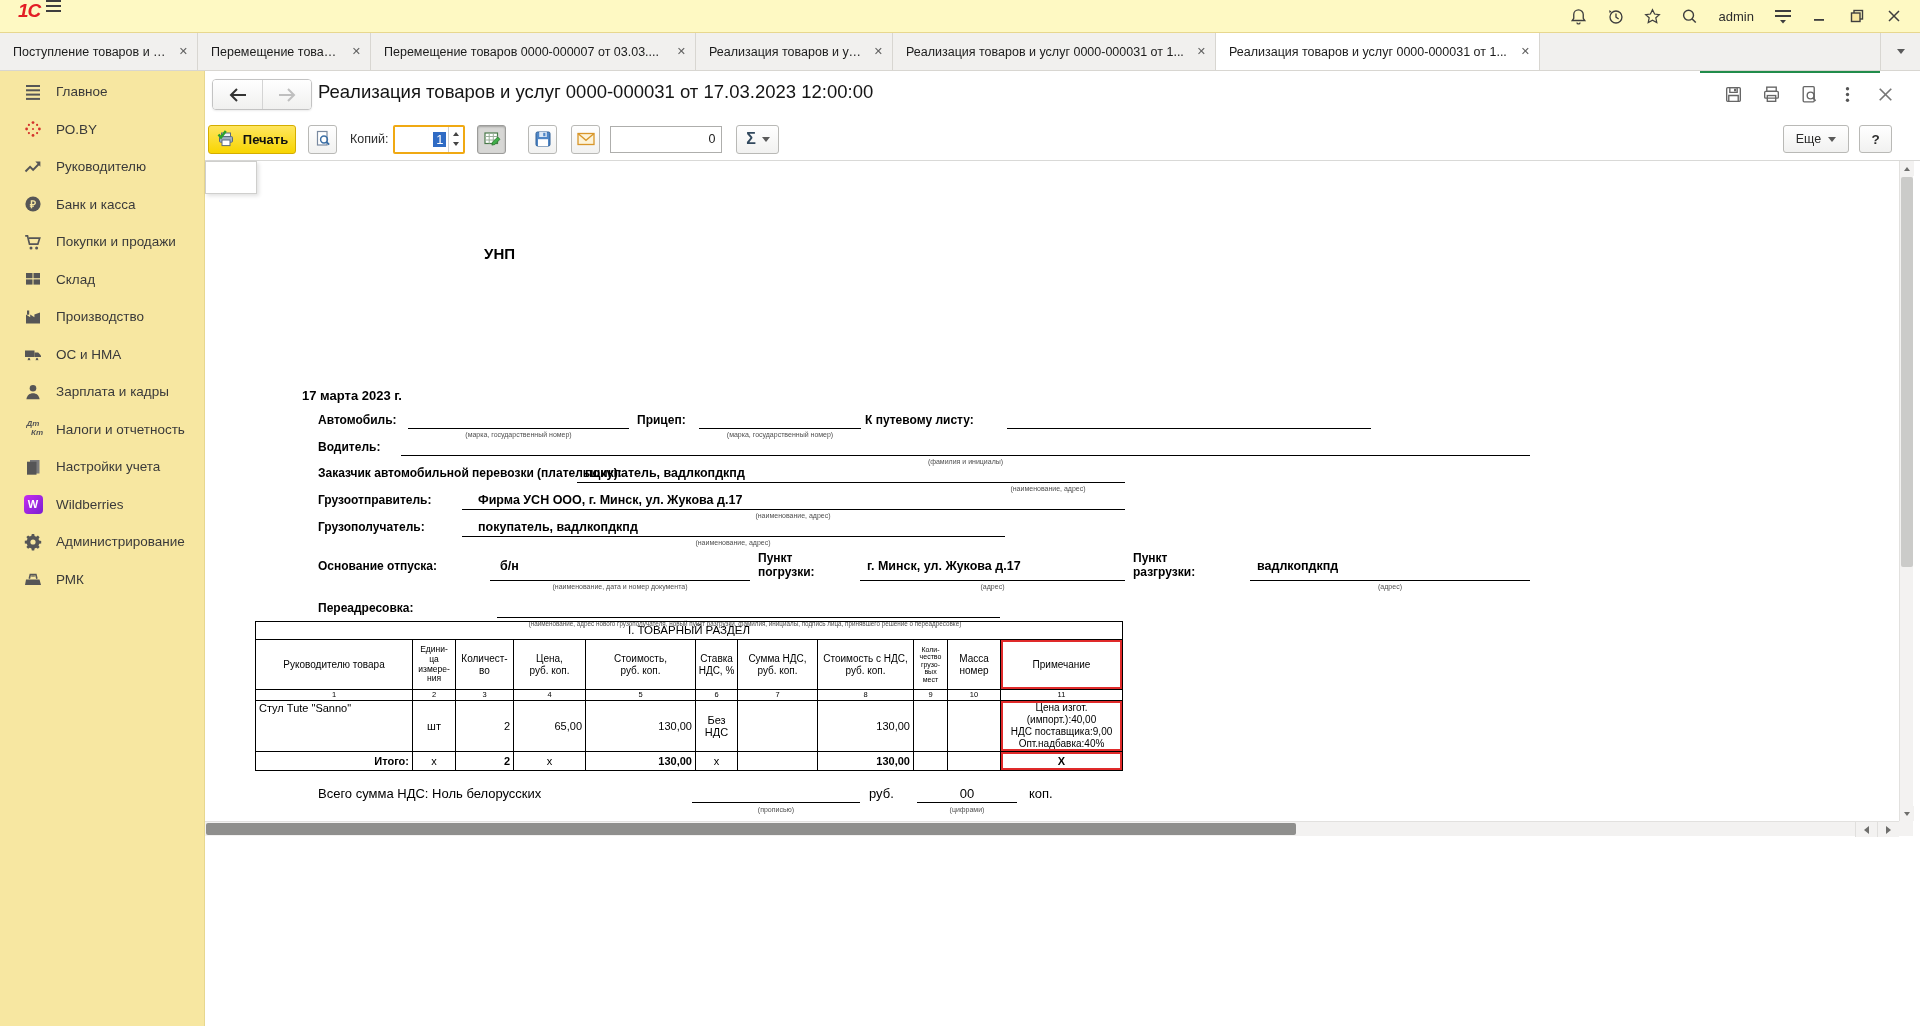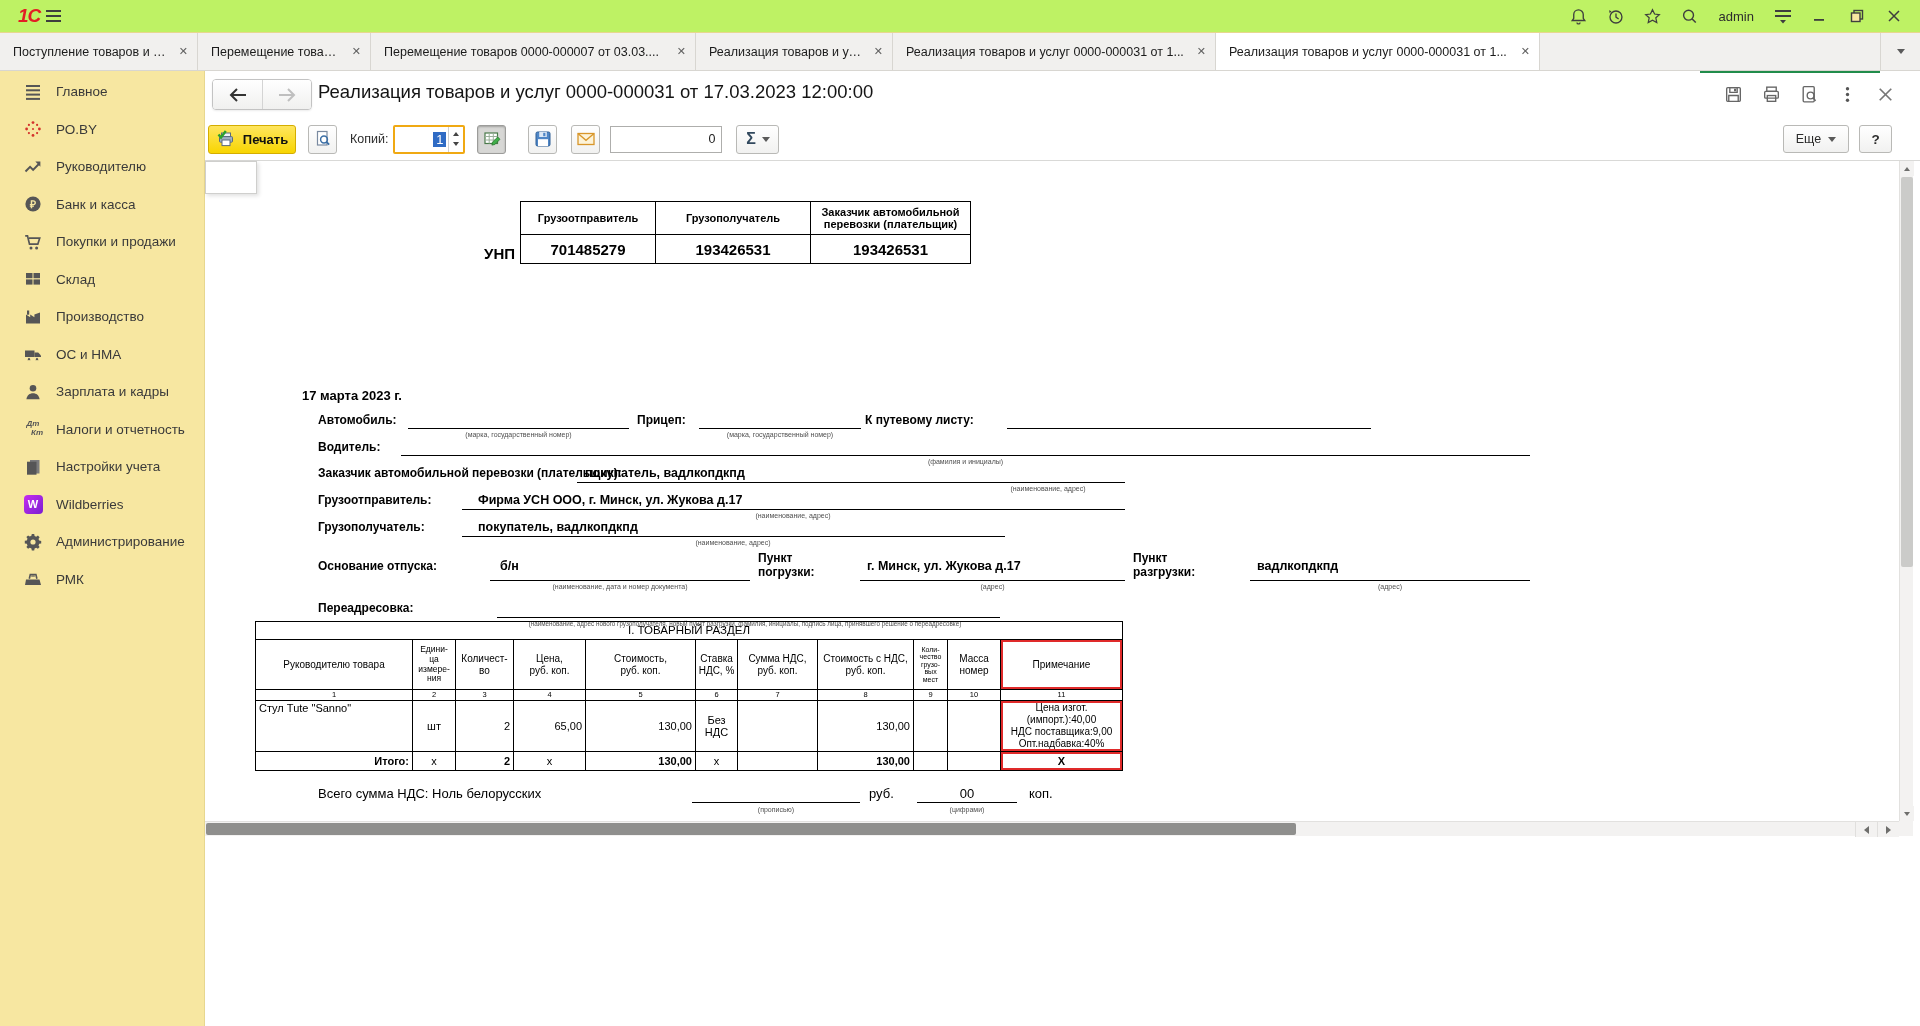--- a/index.html
+++ b/index.html
@@ -1,20 +1,20 @@
 <!DOCTYPE html>
 <html><head>
 <meta charset="utf-8">
 <style>
 *{margin:0;padding:0;box-sizing:border-box}
 html,body{width:1920px;height:1026px;overflow:hidden}
 body{font-family:"Liberation Sans",sans-serif;background:#fff;position:relative;color:#222}
 svg{display:block}
 
-.titlebar{position:absolute;left:0;top:0;width:1920px;height:33px;background:#bef264;border-bottom:1px solid #e7d78f;display:flex;align-items:center;padding:0 10px;gap:6px}
+.titlebar{position:absolute;left:0;top:0;width:1920px;height:33px;background:#fef9c3;border-bottom:1px solid #e7d78f;display:flex;padding:0 10px;gap:6px}
 .logo{color:#e31e24;font-weight:700;font-style:italic;font-size:19px;letter-spacing:-1px;margin-left:8px}
 .hamb{display:flex;flex-direction:column;gap:3px;cursor:pointer}
 .hamb i{display:block;width:15px;height:2px;background:#3e3e3e}
 .tb-title{font-size:13px;color:#2d2d2d;margin-left:8px;white-space:nowrap}
 .tb-right{margin-left:auto;display:flex;align-items:center;gap:17px;padding-right:6px}
 .tb-ic{width:20px;height:20px;display:flex;align-items:center;justify-content:center;cursor:pointer}
 .tb-user{font-size:13px;color:#2d2d2d;margin:0 2px}
 .menu-arrow{display:flex;align-items:center;gap:3px}
 .tri{width:0;height:0;border-left:4px solid transparent;border-right:4px solid transparent;border-top:5px solid #3e3e3e}
 
@@ -470,40 +470,20 @@
       <span>Еще</span>
         <i class="tri" style="border-top-color:#5a5a5a"></i>
     </button>
     <button class="btn help-btn g10 mr28">?</button>
   </div>
 
   <div class="print-area">
     <div class="corner-box"></div>
 
     <div class="unp-lab">УНП</div>
-    <table class="unp">
-      <colgroup>
-          <col style="width:135px">
-          <col style="width:155px">
-          <col style="width:160px">
-        </colgroup>
-      <tbody>
-          <tr>
-        <td class="h">Грузоотправитель</td>
-        <td class="h">Грузополучатель</td>
-        <td class="h sm pre">Заказчик  автомобильной
-перевозки (плательщик)</td>
-      </tr>
-      <tr>
-        <td class="v">701485279</td>
-        <td class="v">193426531</td>
-        <td class="v">193426531</td>
-      </tr>
-    </tbody>
-      </table>
 
     <div class="pa" style="left:97px;top:227px;font-weight:700;font-size:13px;color:#000">17 марта 2023 г.</div>
 
     <span class="lbl" style="left:113px;top:252px">Автомобиль:</span>
     <span class="uline" style="left:203px;top:267px;width:221px"></span>
     <span class="cap" style="left:203px;top:270px;width:221px">(марка, государственный номер)</span>
     <span class="lbl" style="left:432px;top:252px">Прицеп:</span>
     <span class="uline" style="left:494px;top:267px;width:162px"></span>
     <span class="cap" style="left:494px;top:270px;width:162px">(марка, государственный номер)</span>
     <span class="lbl" style="left:660px;top:252px">К путевому листу:</span>

